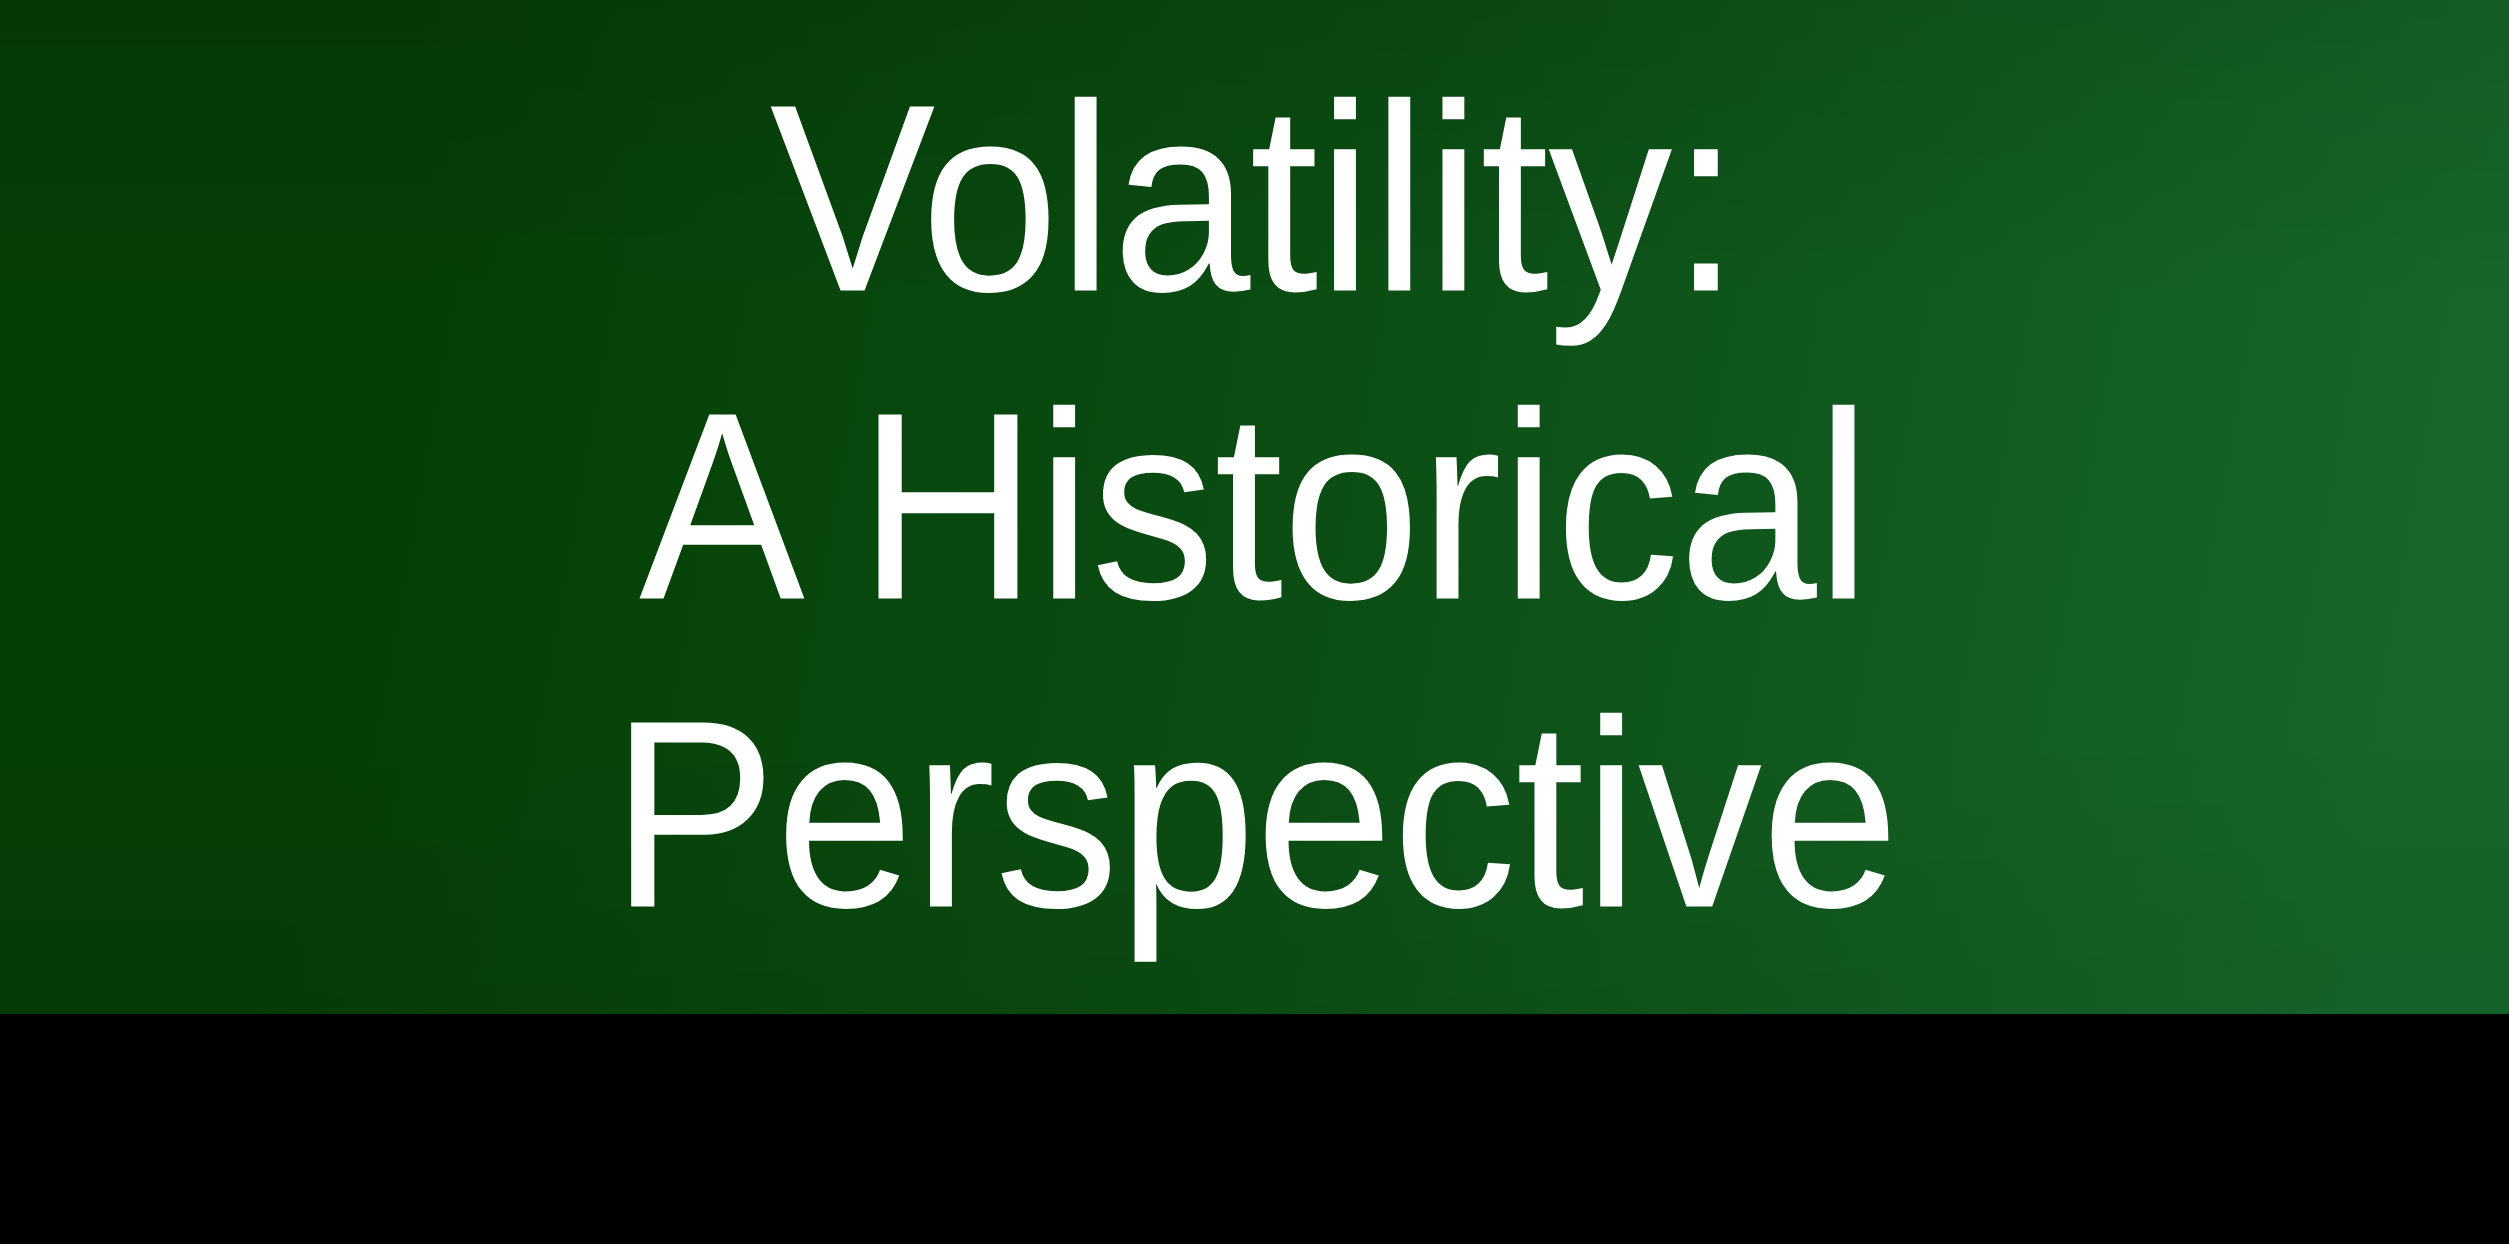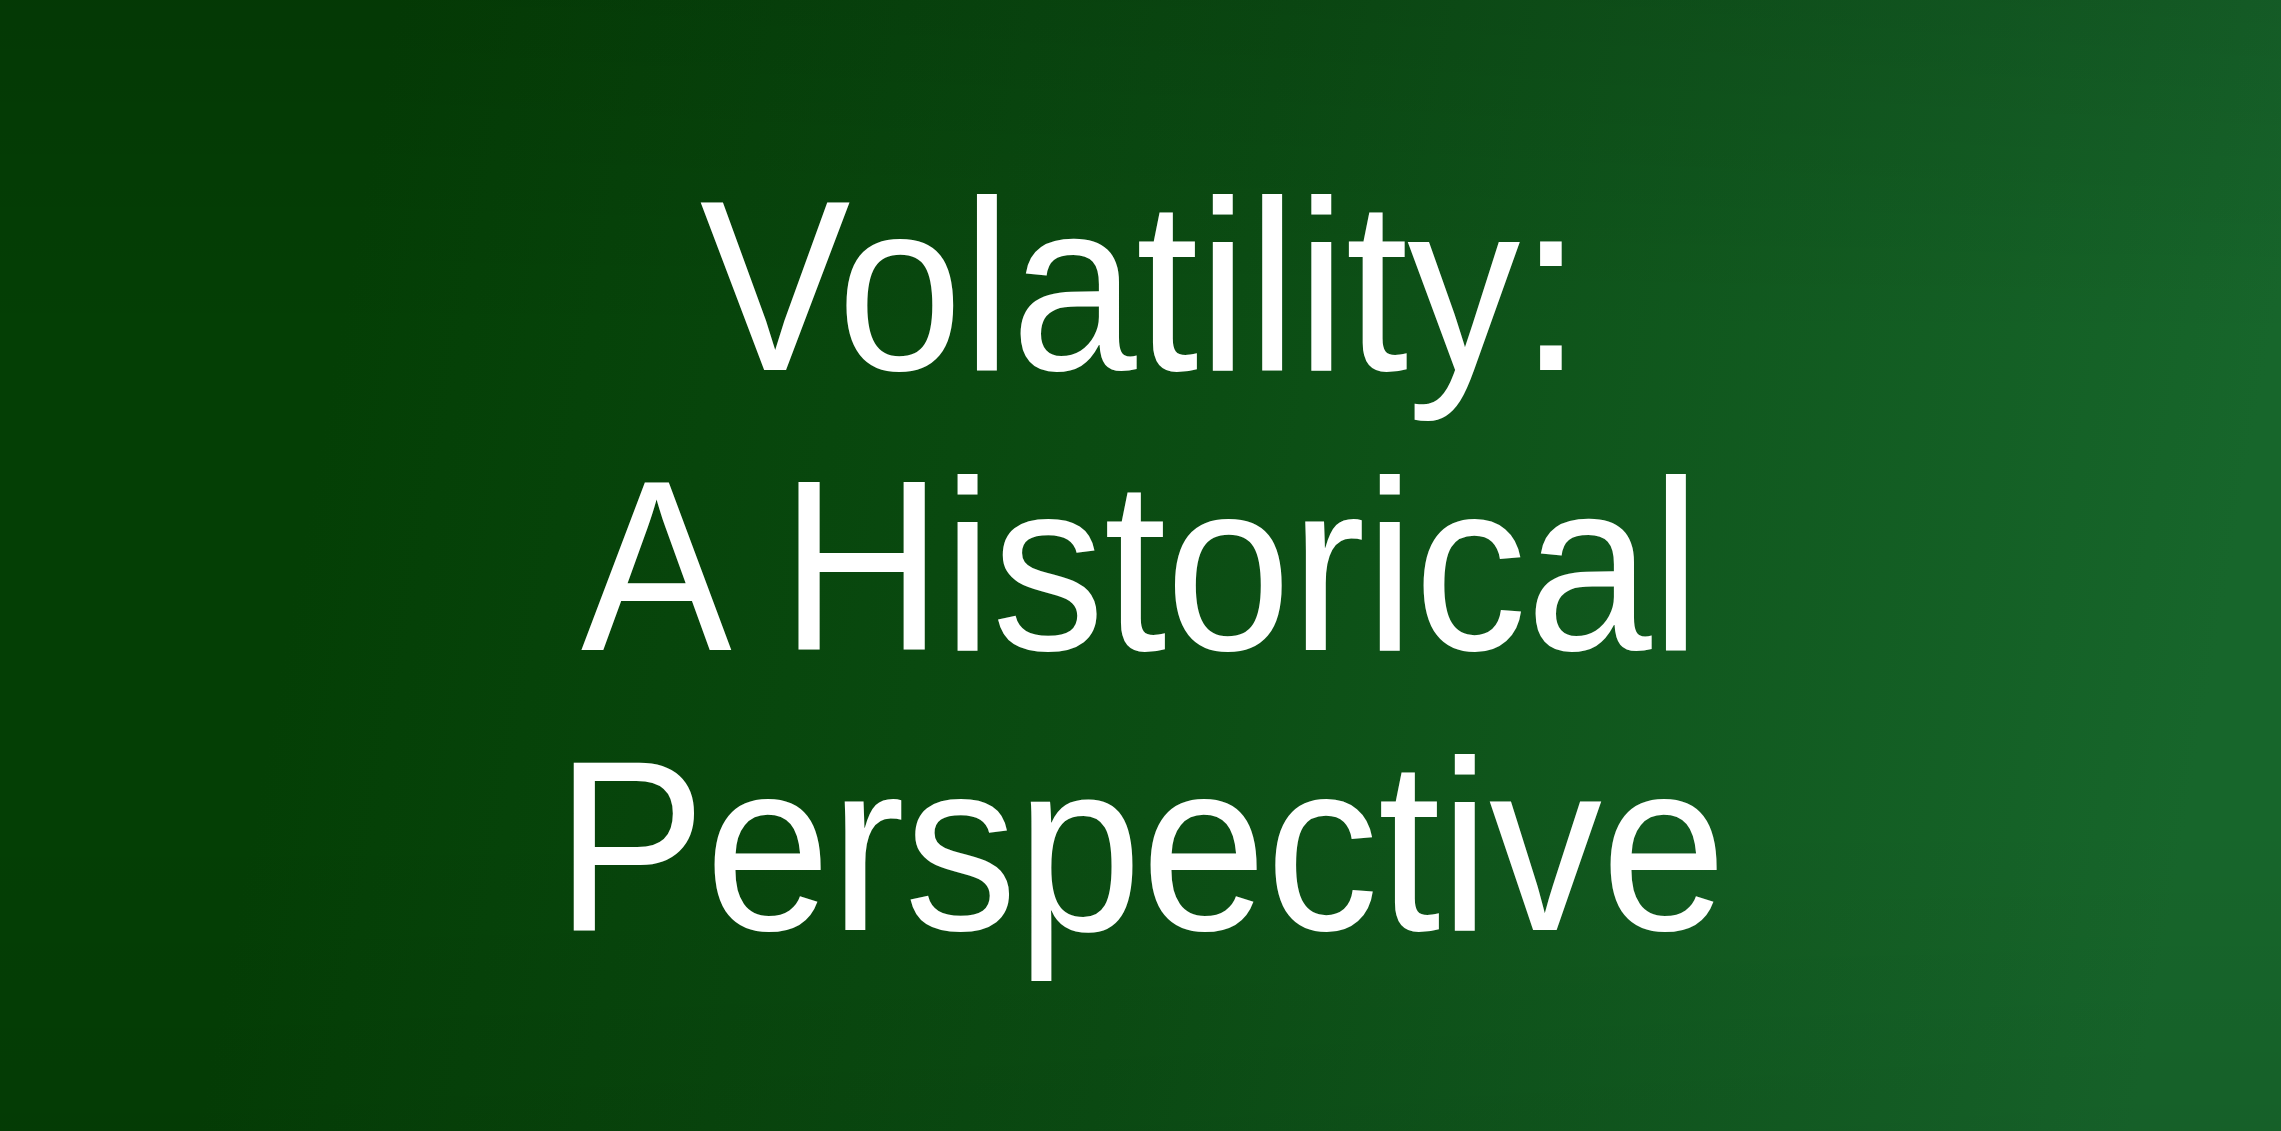--- a/index.html
+++ b/index.html
@@ -64,21 +64,21 @@
     transform: scaleX(0.93);
     transform-origin: center center;
   }
 
   .title-line.line-1 { margin-bottom: 18px; }
   .title-line.line-2 { margin-bottom: 18px; }
 </style>
 </head>
 <body>
 
-<div id="canvas" style="width: 2281px; height: 1131px; background-image: linear-gradient(100deg, rgb(4, 63, 5) 0%, rgb(4, 63, 5) 16%, rgb(11, 77, 19) 52%, rgb(23, 102, 43) 94%, rgb(23, 102, 43) 100%);">
+<div id="canvas" style="width: 2281px; height: 922px; background-image: linear-gradient(100deg, rgb(4, 63, 5) 0%, rgb(4, 63, 5) 16%, rgb(11, 77, 19) 52%, rgb(23, 102, 43) 94%, rgb(23, 102, 43) 100%);">
 
   <div class="shade"></div>
 
   <div id="title-block">
     <span class="title-line line-1" style="color: rgb(255, 255, 255);">Volatility:</span>
     <span class="title-line line-2" style="color: rgb(255, 255, 255);">A Historical</span>
     <span class="title-line line-3" style="color: rgb(255, 255, 255);">Perspective</span>
   </div>
 
 </div>

